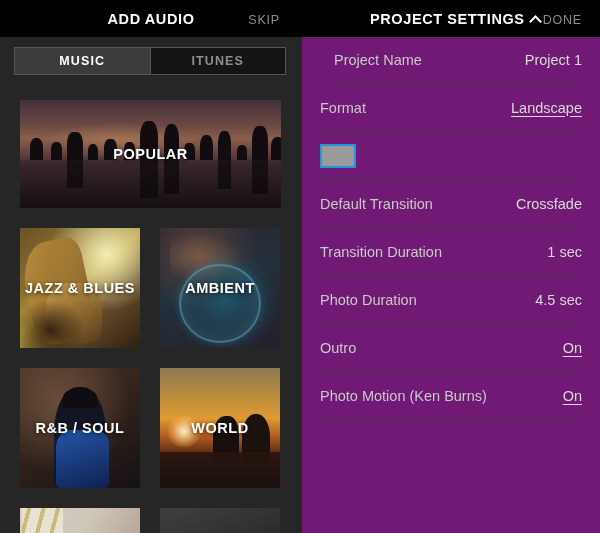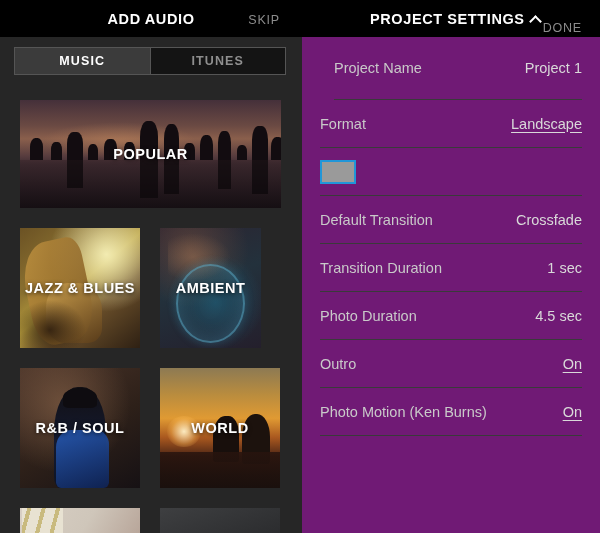--- a/index.html
+++ b/index.html
@@ -83,21 +83,21 @@
     position: absolute; bottom: 0; background: #120c10; border-radius: 40% 40% 0 0;
   }
   .reflection {
     position: absolute; left:0; right:0; top: 56%; height: 44%;
     background: linear-gradient(to bottom, rgba(60,40,45,.7), rgba(20,14,18,.95));
   }
   .reflection i { position: absolute; top: 0; background: rgba(12,8,11,.75); }
 
   
   #tile-jazz   { left: 20px;  top: 128px; width: 120px; height: 120px; }
-  #tile-ambient{ left: 160px; top: 128px; width: 101px; height: 120px; }
+  #tile-ambient{ left: 160px; top: 128px; width: 120px; height: 120px; }
   #tile-rb     { left: 20px;  top: 268px; width: 120px; height: 120px; }
   #tile-world  { left: 160px; top: 268px; width: 120px; height: 120px; }
   #tile-extra1 { left: 20px;  top: 408px; width: 120px; height: 120px; }
   #tile-extra2 { left: 160px; top: 408px; width: 120px; height: 120px; }
 
   .art-jazz {
     position: absolute; inset: 0;
     background:
       radial-gradient(circle at 72% 22%, rgba(250,245,190,.9), rgba(0,0,0,0) 45%),
       linear-gradient(140deg, #6b5224 0%, #8a7030 30%, #b49a3c 48%, #6a4f2a 66%, #2e2013 100%);
@@ -209,32 +209,32 @@
     color: #ffffff; font-size: 14.5px; font-weight: bold; letter-spacing: 0.6px;
     display: flex; align-items: center; gap: 6px;
   }
   .chev-up {
     display: inline-block; width: 9px; height: 9px;
     border-left: 2px solid #fff; border-top: 2px solid #fff;
     transform: rotate(45deg); position: relative; top: 2px;
   }
   .done-btn {
     position: absolute; right: 18px; top: 13px;
-    color: #8c8c8c; font-size: 12.5px; letter-spacing: 0.8px; margin-top: 8px;
+    color: #8c8c8c; font-size: 12.5px; letter-spacing: 0.8px;
   }
 
   .settings { position: absolute; left: 0; top: 37px; width: 298px; }
   .setting-row {
     position: relative;
     height: 48px;
     margin: 0 18px;
     display: flex; align-items: center; justify-content: space-between;
     border-bottom: 1px solid #3a3a3a;
   }
-  .setting-row:first-child { height: 63px; margin-left: 32px; }
+  .setting-row:first-child { height: 47px; margin-left: 32px; }
   .s-label { color: #c9c9c9; font-size: 14.5px; }
   .s-value { color: #d9d9d9; font-size: 14.5px; }
   .s-value.underlined { text-decoration: underline; text-underline-offset: 3px; }
   .swatch {
     width: 36px; height: 24px;
     background: #9a9a9a;
     border: 2px solid #2196d8;
   }
 </style>
 </head>

